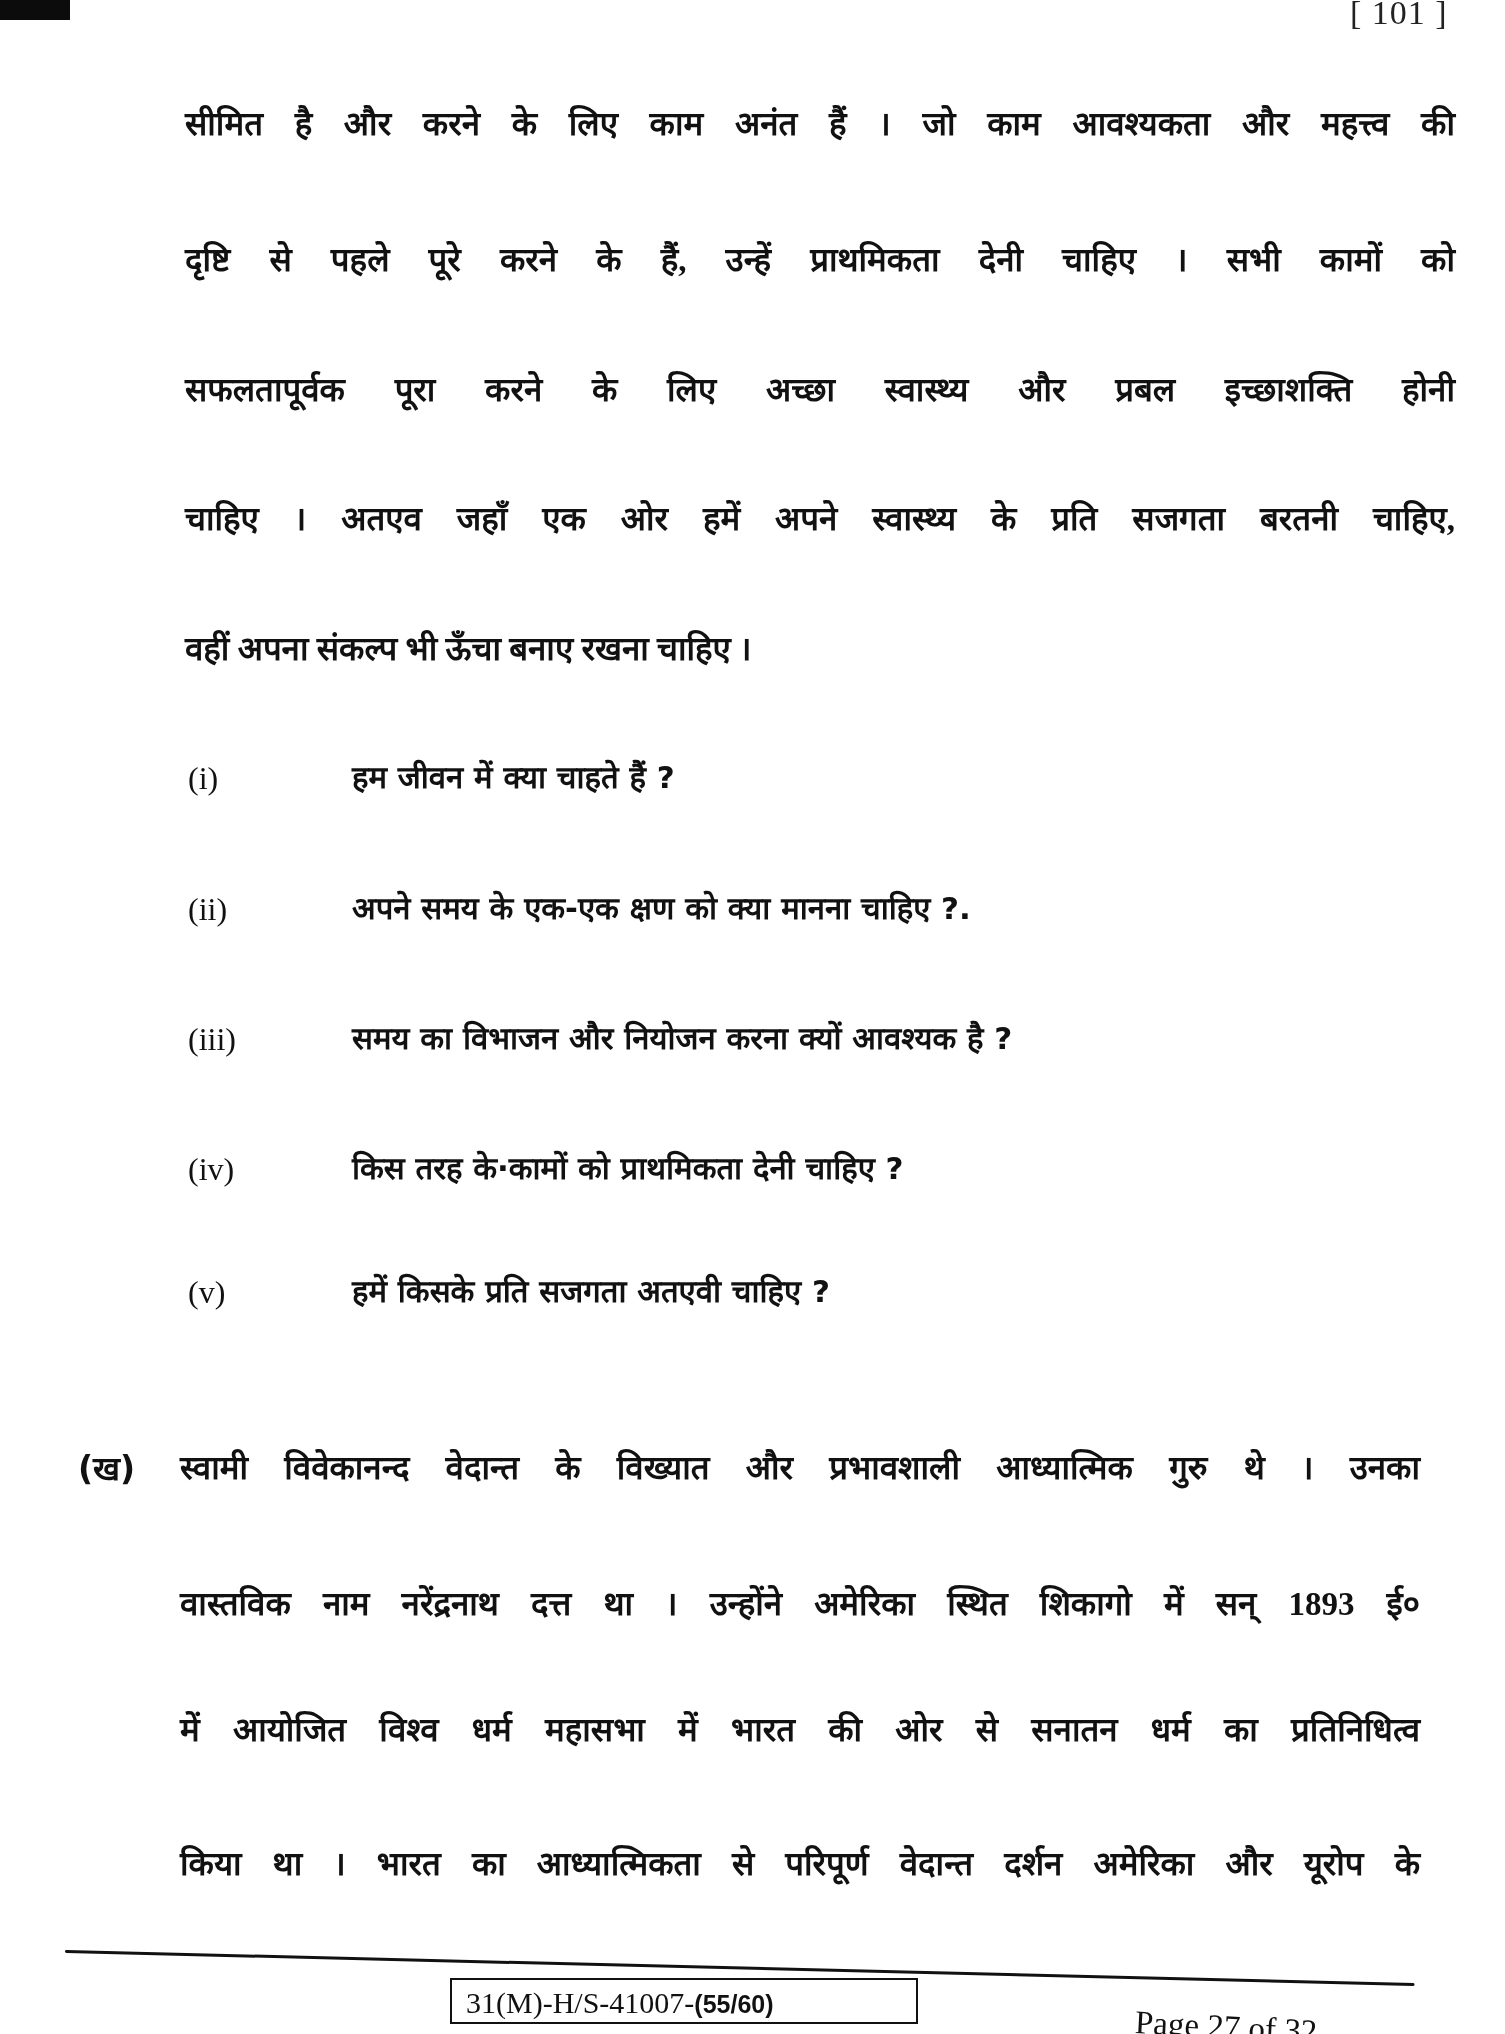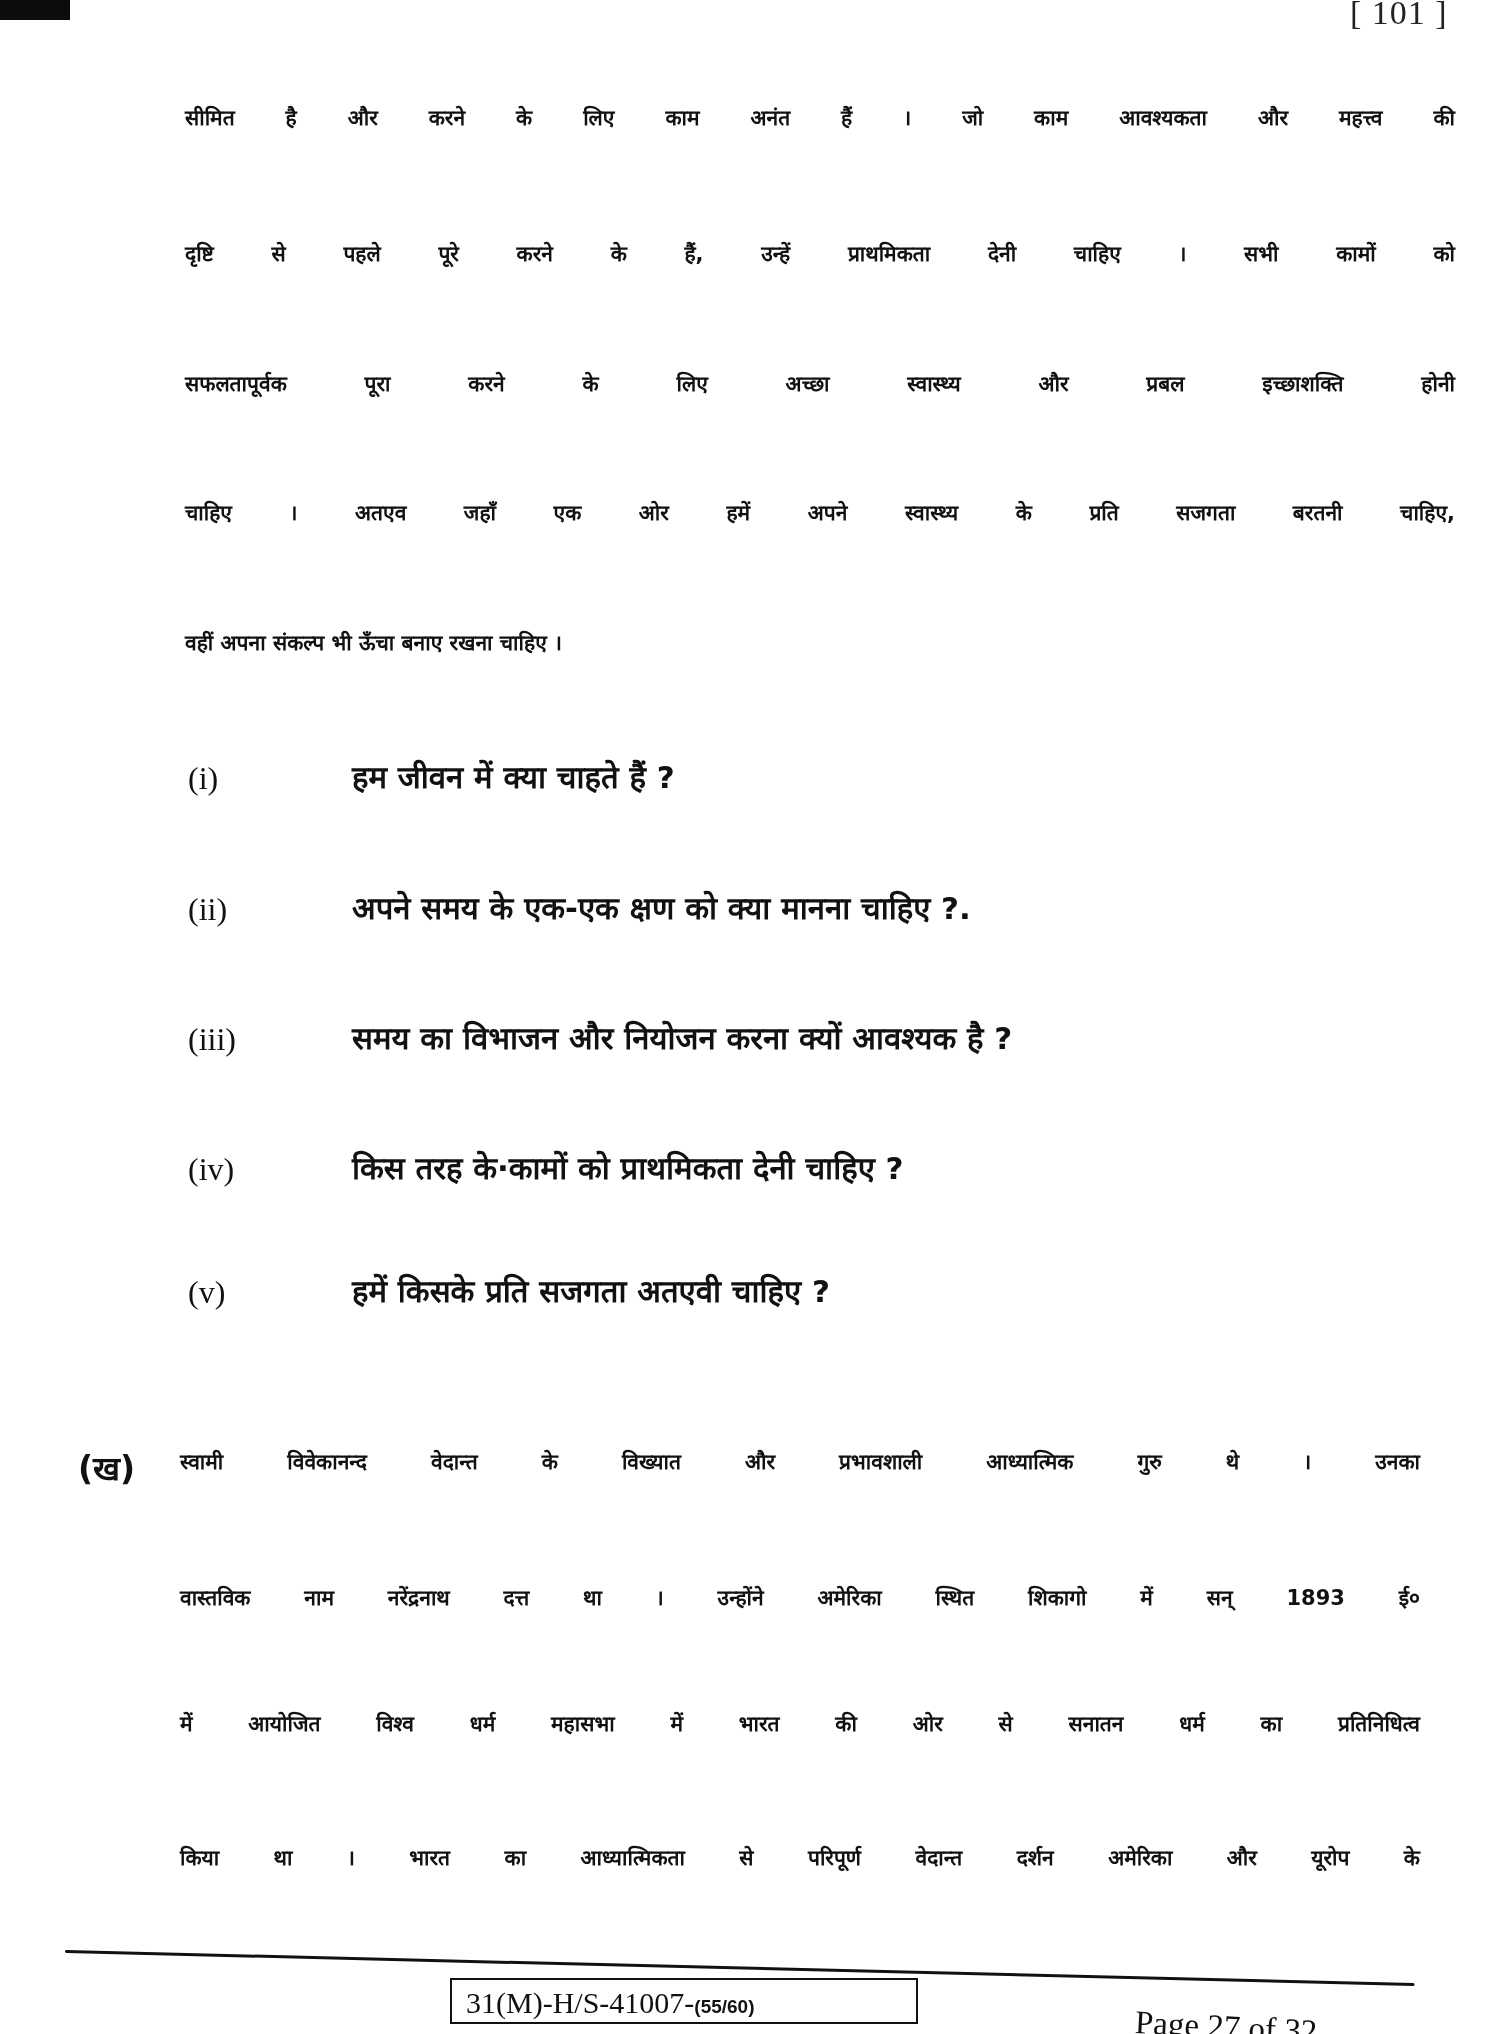--- a/index.html
+++ b/index.html
@@ -3,35 +3,35 @@
 <meta charset="utf-8">
 <style>
   html, body { margin: 0; padding: 0; }
   body {
     width: 1505px; height: 2034px; background: #ffffff; position: relative; overflow: hidden;
     font-family: "DejaVu Sans", sans-serif; color: #111;
   }
   .corner-mark { position: absolute; left: 0; top: 0; width: 70px; height: 20px; background: #0c0c0c; }
   .page-num { position: absolute; top: -6px; left: 1350px; font-family: "Liberation Serif", serif; font-size: 34px; color: #222; letter-spacing: 1px; }
   .line {
-    position: absolute; left: 185px; width: 1270px; font-size: 21px; font-weight: bold;
-    white-space: nowrap; text-align: justify; text-align-last: justify; line-height: 1;
+    position: absolute; left: 185px; width: 1270px; font-size: 33px; font-weight: bold;
+    white-space: nowrap; text-align: justify; text-align-last: justify; line-height: 1; font-family: Liberation Serif, serif;
   }
   .line.last { text-align-last: left; }
   .q { position: absolute; left: 188px; font-size: 31px; white-space: nowrap; line-height: 1; }
   .q .num { position: absolute; left: 0; font-family: "Liberation Serif", serif; font-size: 32px; font-weight: normal; }
   .q .txt { position: absolute; left: 134px; font-weight: bold; margin-left: 30px; }
   .sec-label { position: absolute; left: 78px; font-size: 33px; font-weight: bold; line-height: 1; }
   .sec-line { left: 180px; width: 1240px; }
   .rule { position: absolute; left: 65px; top: 1950px; width: 1350px; height: 3px; background: #111; transform: rotate(1.4deg); transform-origin: left center; border-radius: 2px; }
   .footer-box {
     position: absolute; left: 450px; top: 1978px; width: 468px; height: 46px; border: 2px solid #111;
     font-family: "Liberation Serif", serif; font-size: 30px; line-height: 46px; padding-left: 14px; box-sizing: border-box; white-space: nowrap;
   }
-  .footer-box .small { font-family: "Liberation Sans", sans-serif; font-weight: bold; font-size: 19px; }
+  .footer-box .small { font-family: "Liberation Sans", sans-serif; font-weight: bold; font-size: 25px; }
   .page-label { position: absolute; left: 1135px; top: 2004px; font-family: "Liberation Serif", serif; font-size: 33px; transform: rotate(3deg); transform-origin: left center; white-space: nowrap; }
 </style>
 </head>
 <body>
 
 <div class="corner-mark"></div>
 <div class="page-num">[ 101 ]</div>
 
 <div>
   <div class="line" style="top:108px">सीमित है और करने के लिए काम अनंत हैं । जो काम आवश्यकता और महत्त्व की</div>

